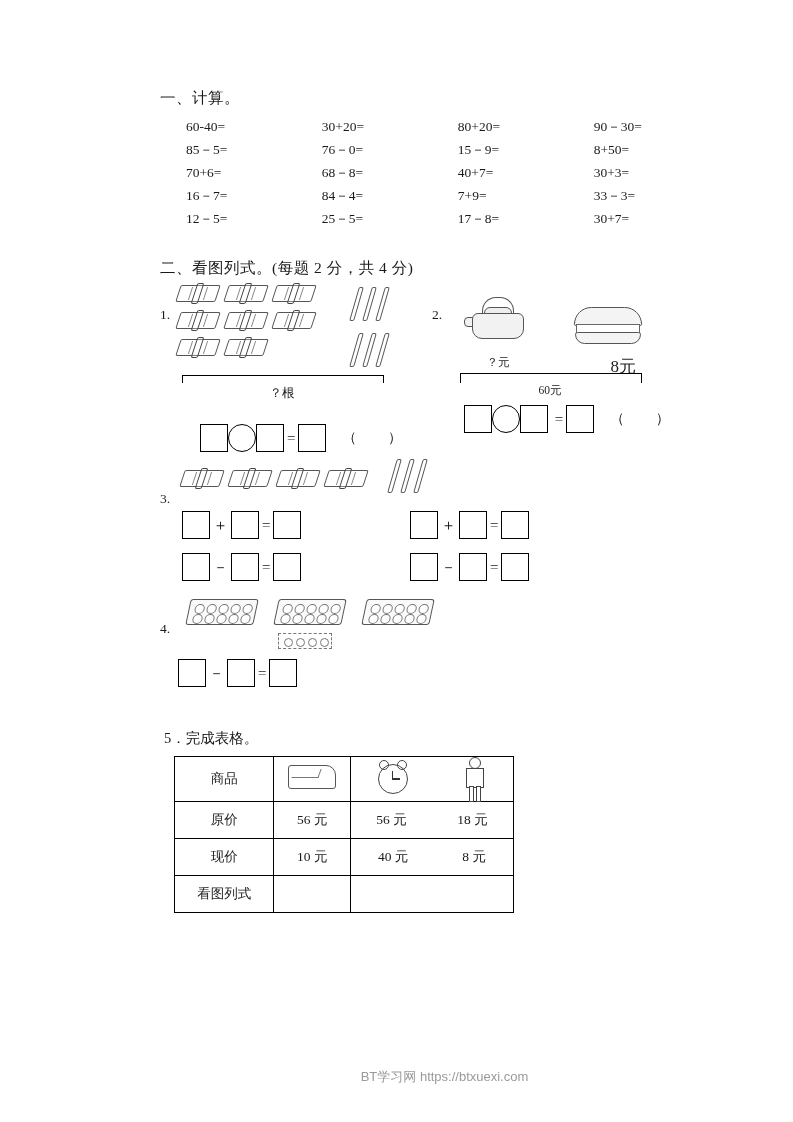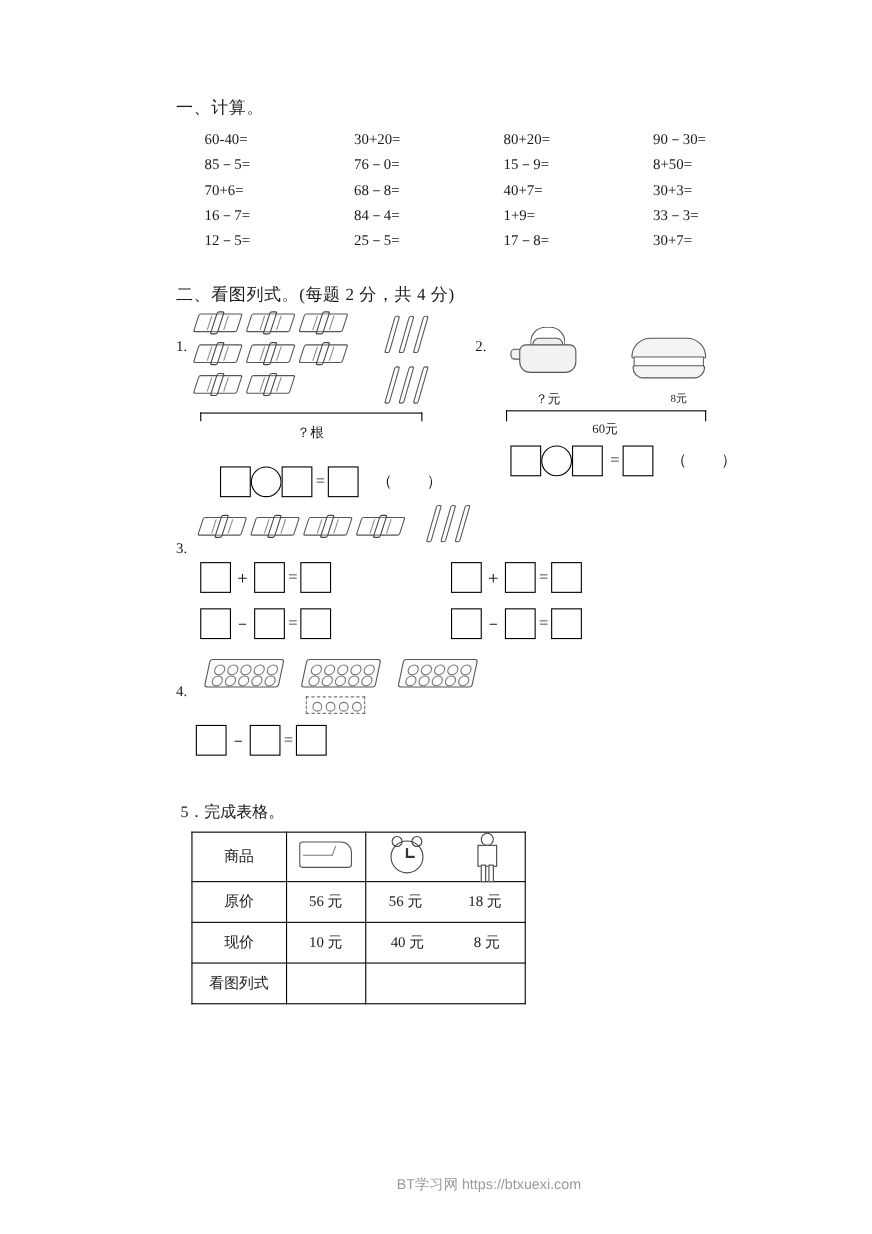--- a/index.html
+++ b/index.html
@@ -214,21 +214,21 @@
     border: 1px solid #777;
     border-radius: 50%;
     background: #fff;
   }
 
   
   .q5title { font-size: 14.5px; margin: 10px 0 8px 4px; }
   table.goods {
     border-collapse: collapse;
     margin-left: 14px;
-    width: 304px;
+    width: 340px;
   }
   table.goods td {
     border: 1px solid #000;
     font-size: 13.5px;
     text-align: center;
     padding: 0;
     height: 36px;
   }
   table.goods td.label { width: 100px; }
   table.goods td.c1 { width: 76px; }
@@ -351,21 +351,21 @@
       </tr>
       <tr>
         <td>70+6=</td>
         <td>68－8=</td>
         <td>40+7=</td>
         <td>30+3=</td>
       </tr>
       <tr>
         <td>16－7=</td>
         <td>84－4=</td>
-        <td>1+9=</td>
+        <td>7+9=</td>
         <td>33－3=</td>
       </tr>
       <tr>
         <td>12－5=</td>
         <td>25－5=</td>
         <td>17－8=</td>
         <td>30+7=</td>
       </tr>
     </tbody>
       </table>
@@ -418,21 +418,21 @@
               <span class="body"></span>
           </div>
           <div style="position:absolute;left:124px;top:22px;" class="burger">
             <span class="top"></span>
               <span class="mid"></span>
               <span class="bot"></span>
           </div>
         </div>
         <div style="position:relative;height:40px;">
           <div style="position:absolute;left:14px;top:0;width:68px;text-align:center;font-size:11.5px;">？元</div>
-          <div style="position:absolute;left:132px;top:0;width:70px;text-align:center;font-size:10px;">8元</div>
+          <div style="position:absolute;left:116px;top:0;width:70px;text-align:right;font-size:17px;">8元</div>
           <div class="price-brace" style="position:absolute;left:10px;top:16px;width:180px;">
             <div class="seg" style="left:0;width:180px;"></div>
           </div>
           <div style="position:absolute;left:10px;top:28px;width:180px;text-align:center;font-size:11.5px;">60元</div>
         </div>
 
         <div style="margin-top:10px;margin-left:14px;">
           <span class="bx"></span><span class="circ"></span><span class="bx"></span><span class="op">&nbsp;=</span><span class="bx"></span><span class="paren">（     ）</span>
         </div>
       </div>

